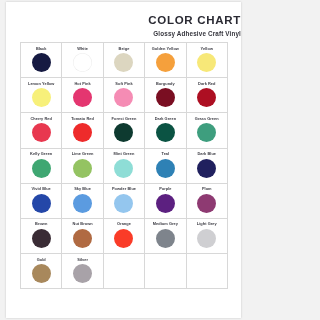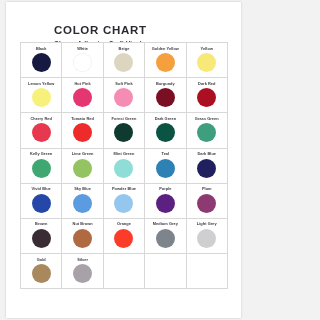--- a/index.html
+++ b/index.html
@@ -16,22 +16,22 @@
   #sheet {
     position: absolute;
     left: 6px;
     top: 2px;
     width: 235px;
     height: 316px;
     background: #ffffff;
     box-shadow: 0 0 2px rgba(0,0,0,0.18);
   }
   #header {
-    padding-top: 22px;
-    text-align: left;
+    padding-top: 12px;
+    text-align: right;
     margin-left: 48px;
   }
   #chart-title {
     font-size: 11.5px;
     font-weight: bold;
     letter-spacing: 0.7px;
     color: #2a2a33;
     line-height: 13px;
   }
   #chart-subtitle {

